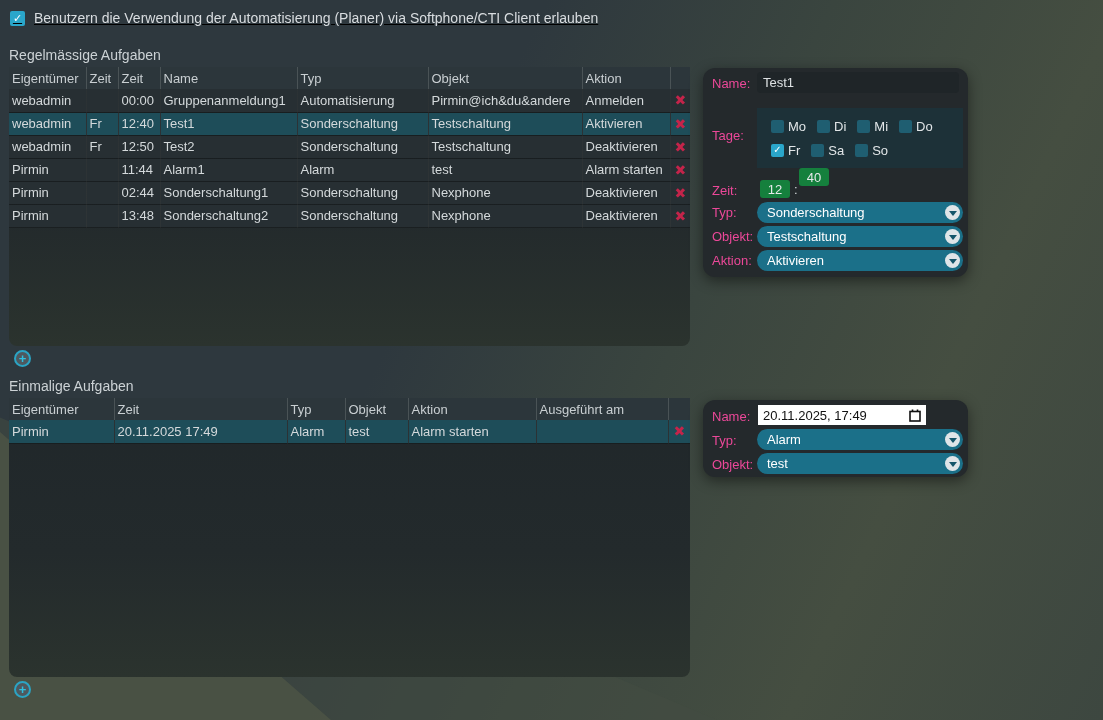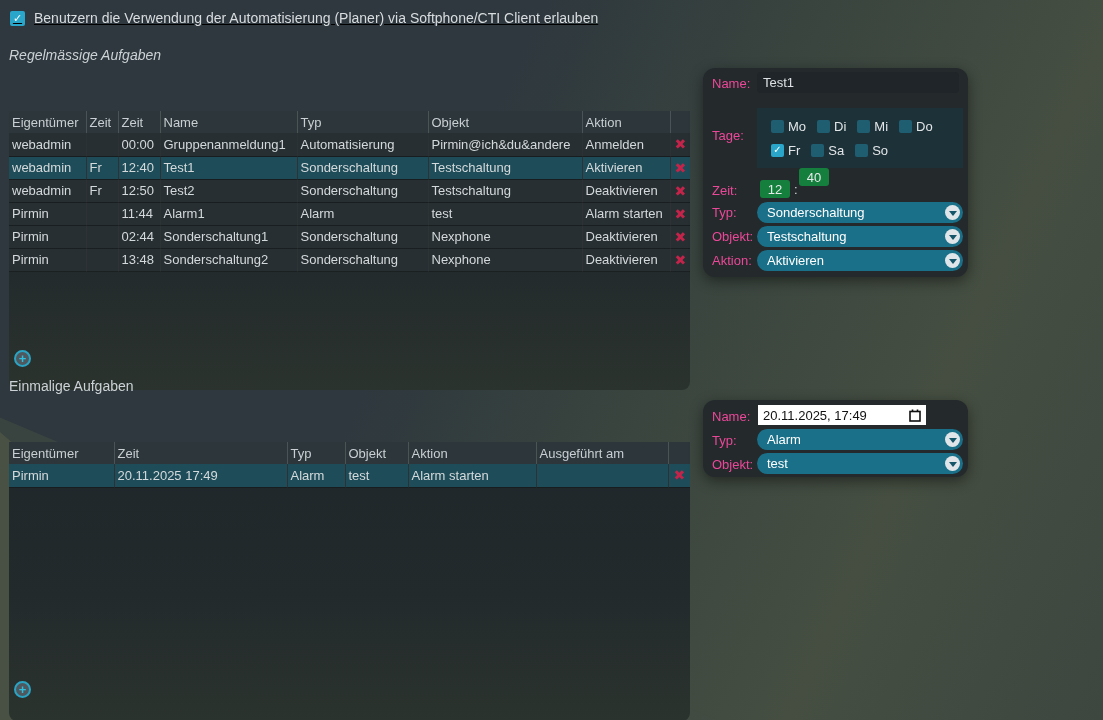--- a/index.html
+++ b/index.html
@@ -32,28 +32,28 @@
   .top-row{position:absolute;left:10px;top:10px;display:flex;align-items:center;gap:9px;z-index:5;text-decoration:underline;}
   .cb{
     width:15px;height:15px;border-radius:2px;background:var(--checkbox_checked);
     display:inline-flex;align-items:center;justify-content:center;flex:0 0 auto;
     color:#fff;font-weight:700;font-size:11px;line-height:1;cursor:pointer;
   }
   .cb.checked::after{content:"✓";}
   .top-label{color:#d9dde0;font-size:14px;}
 
   .section-title{position:absolute;color:#ccd2d5;font-size:14px;z-index:5;}
-  .title-1{left:9px;top:47px;font-style:italic;}
+  .title-1{left:9px;top:47px;}
   .title-2{left:9px;top:378px;}
 
   
   .tablewrap{
     position:absolute;width:681px;height:279px;z-index:4;
     background:linear-gradient(180deg,#20272a 0%,#232a2c 55%,#2b332e 100%);
-    border-radius:0 0 8px 8px;overflow:hidden;margin-top:44px;
+    border-radius:0 0 8px 8px;overflow:hidden;
   }
   .tw-1{left:9px;top:67px;}
   .tw-2{left:9px;top:398px;}
   table{border-collapse:collapse;table-layout:fixed;width:681px;font-size:13px;}
   thead th{
     height:22px;background:#2c363b;color:#c9cfd2;font-weight:400;text-align:left;
     padding:0 3px;border-right:1px solid #4a5356;white-space:nowrap;overflow:hidden;
   }
   thead th:last-child{border-right:none;}
   tbody td{

